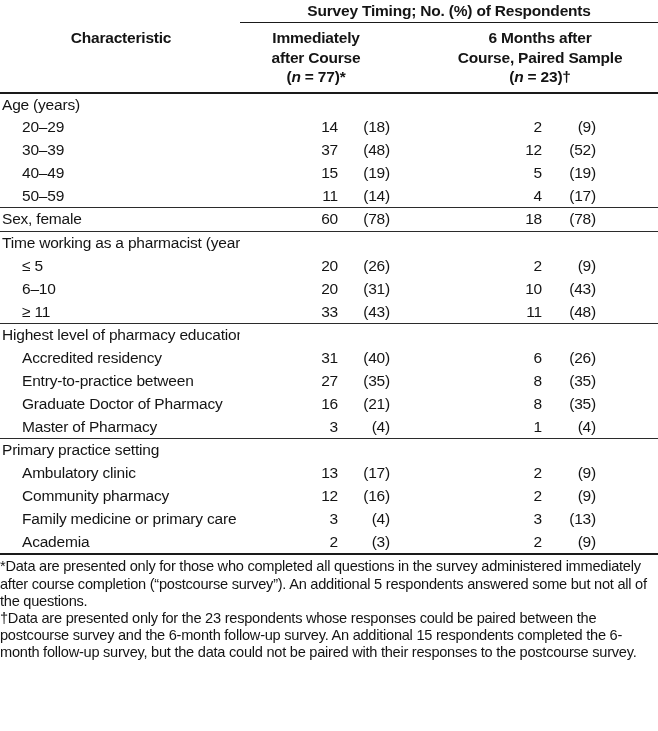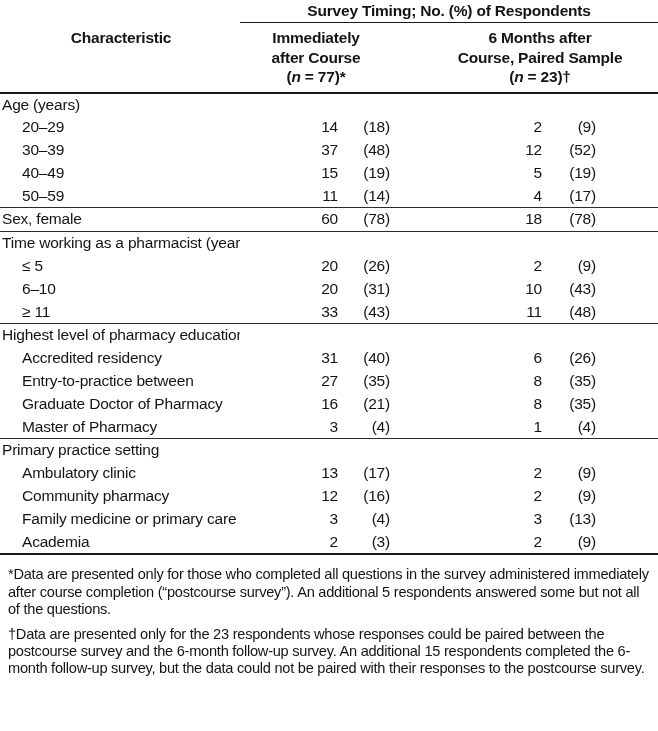--- a/index.html
+++ b/index.html
@@ -73,21 +73,21 @@
   }
   tr.rule-top > td { border-top: 1px solid #2b2b2b; }
 
   .footnotes {
     width: 658px;
     padding-top: 3px;
     font-size: 14.6px;
     line-height: 17.2px;
     letter-spacing: -0.25px;
   }
-  .footnotes p { margin: 8px; }
+  .footnotes p { margin: 0; }
 </style>
 </head>
 <body>
 
 <div class="page">
   <table class="char-table">
     <colgroup>
       <col class="c-label">
         <col class="c-n1">
         <col class="c-p1">

